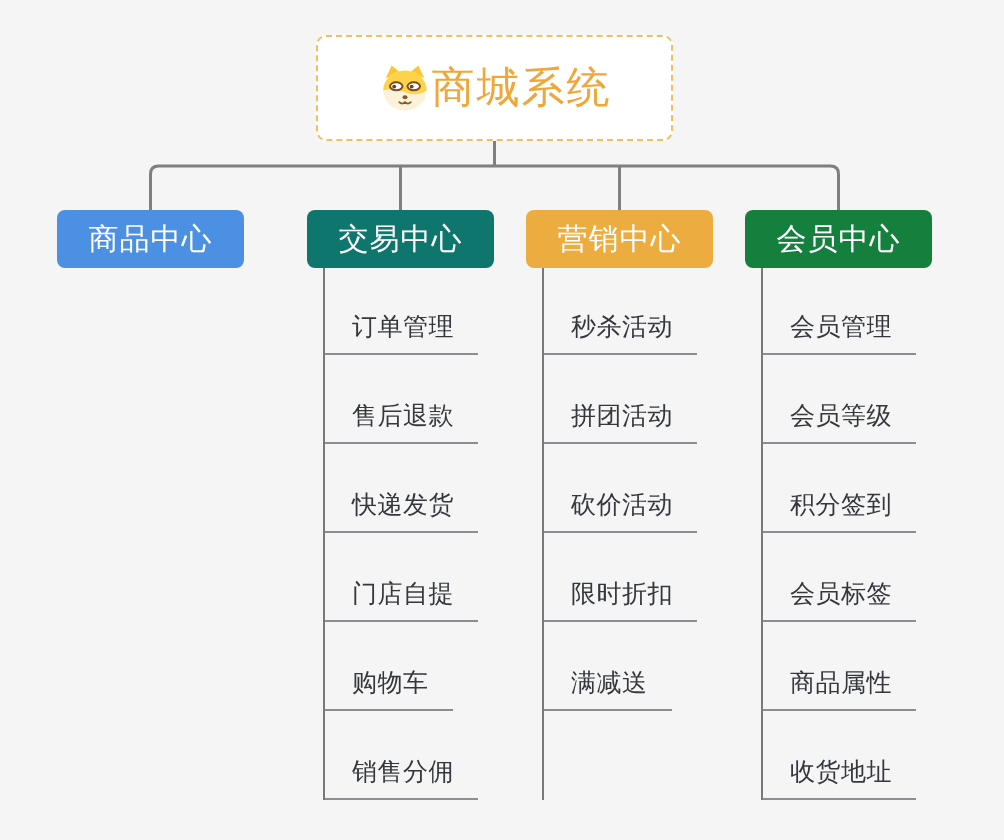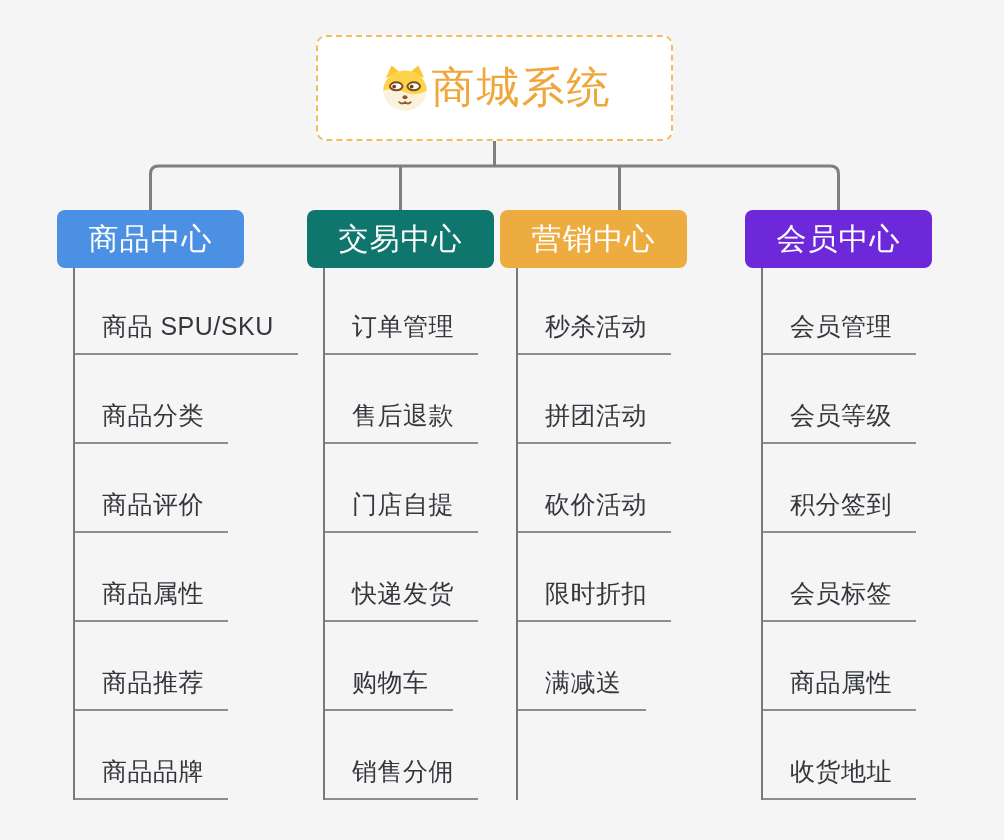--- a/index.html
+++ b/index.html
@@ -101,69 +101,49 @@
       <path d="M25,47 Q28.5,50.5 32,47 Q35.5,50.5 39,47" stroke="#8a5a2a" stroke-width="2" fill="none" stroke-linecap="round"></path>
     </svg>
     <span class="root-title">商城系统</span>
   </div>
 
   <div id="branches">
   <div class="branch" style="left: 57px;">
     <div class="branch-header" style="background: rgb(75, 144, 226);">
       <span class="branch-label">商品中心</span>
     </div>
-    <div class="leaves">
-          <div class="leaf-row">
-            <span class="leaf">商品 SPU/SKU</span>
-          </div>
-          <div class="leaf-row">
-            <span class="leaf">商品分类</span>
-          </div>
-          <div class="leaf-row">
-            <span class="leaf">商品评价</span>
-          </div>
-          <div class="leaf-row">
-            <span class="leaf">商品属性</span>
-          </div>
-          <div class="leaf-row">
-            <span class="leaf">商品推荐</span>
-          </div>
-          <div class="leaf-row">
-            <span class="leaf">商品品牌</span>
-          </div>
-        </div>
   </div>
 
   <div class="branch" style="left: 307px;">
     <div class="branch-header" style="background: #0f766e;">
       <span class="branch-label">交易中心</span>
     </div>
     <div class="leaves">
           <div class="leaf-row">
             <span class="leaf">订单管理</span>
           </div>
           <div class="leaf-row">
             <span class="leaf">售后退款</span>
           </div>
           <div class="leaf-row">
-            <span class="leaf">门店自提</span>
+            <span class="leaf">快递发货</span>
           </div>
           <div class="leaf-row">
-            <span class="leaf">快递发货</span>
+            <span class="leaf">门店自提</span>
           </div>
           <div class="leaf-row">
             <span class="leaf">购物车</span>
           </div>
           <div class="leaf-row">
             <span class="leaf">销售分佣</span>
           </div>
         </div>
   </div>
 
-  <div class="branch" style="left: 500px;">
+  <div class="branch" style="left: 526px;">
     <div class="branch-header" style="background: rgb(236, 172, 63);">
       <span class="branch-label">营销中心</span>
     </div>
     <div class="leaves">
           <div class="leaf-row">
             <span class="leaf">秒杀活动</span>
           </div>
           <div class="leaf-row">
             <span class="leaf">拼团活动</span>
           </div>
@@ -173,21 +153,21 @@
           <div class="leaf-row">
             <span class="leaf">限时折扣</span>
           </div>
           <div class="leaf-row">
             <span class="leaf">满减送</span>
           </div>
         </div>
   </div>
 
   <div class="branch" style="left: 745px;">
-    <div class="branch-header" style="background: #6d28d9;">
+    <div class="branch-header" style="background: #15803d;">
       <span class="branch-label">会员中心</span>
     </div>
     <div class="leaves">
           <div class="leaf-row">
             <span class="leaf">会员管理</span>
           </div>
           <div class="leaf-row">
             <span class="leaf">会员等级</span>
           </div>
           <div class="leaf-row">

